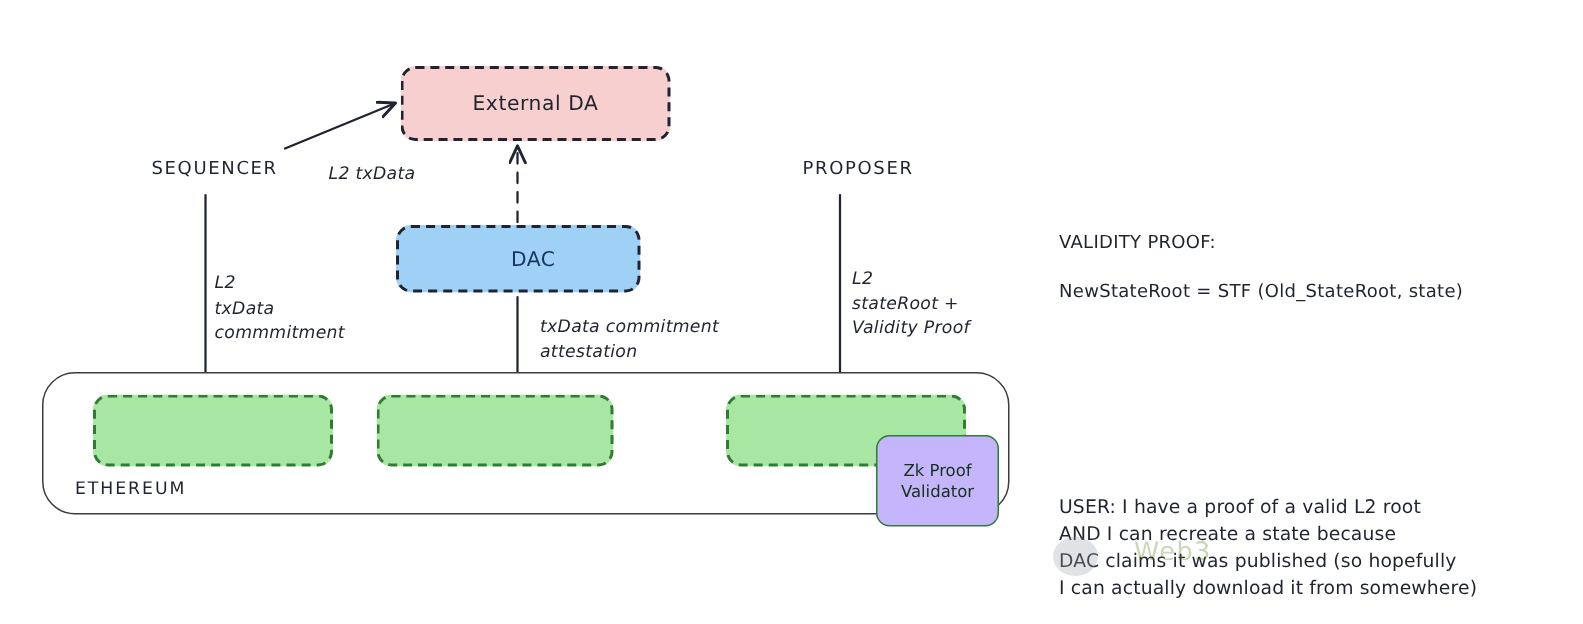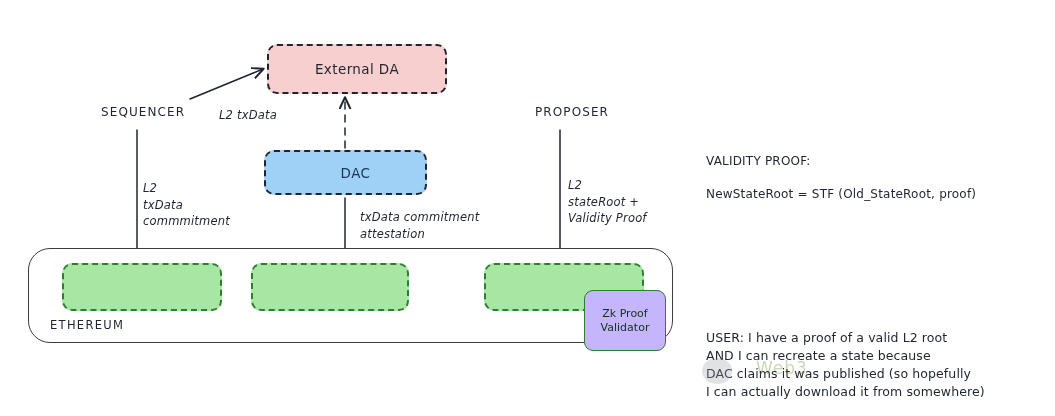--- a/index.html
+++ b/index.html
@@ -241,21 +241,21 @@
   <div class="diag-text edge-label" id="label-dac-stack">txData commitment
 attestation</div>
 
   <div class="diag-text edge-label" id="label-prop-stack">L2
 stateRoot +
 Validity Proof</div>
 
   <div id="side-panel">
     <div class="panel-line">VALIDITY PROOF:</div>
     <div class="panel-gap"></div>
-    <div class="panel-line">NewStateRoot = STF (Old_StateRoot, proof)</div>
+    <div class="panel-line">NewStateRoot = STF (Old_StateRoot, state)</div>
     <div class="panel-gap"></div>
   </div>
 
   <div id="user-note">USER: I have a proof of a valid L2 root
 AND I can recreate a state because
 DAC claims it was published (so hopefully
 I can actually download it from somewhere)</div>
 
   <div id="watermark">
     <div class="wm-mark"></div>

